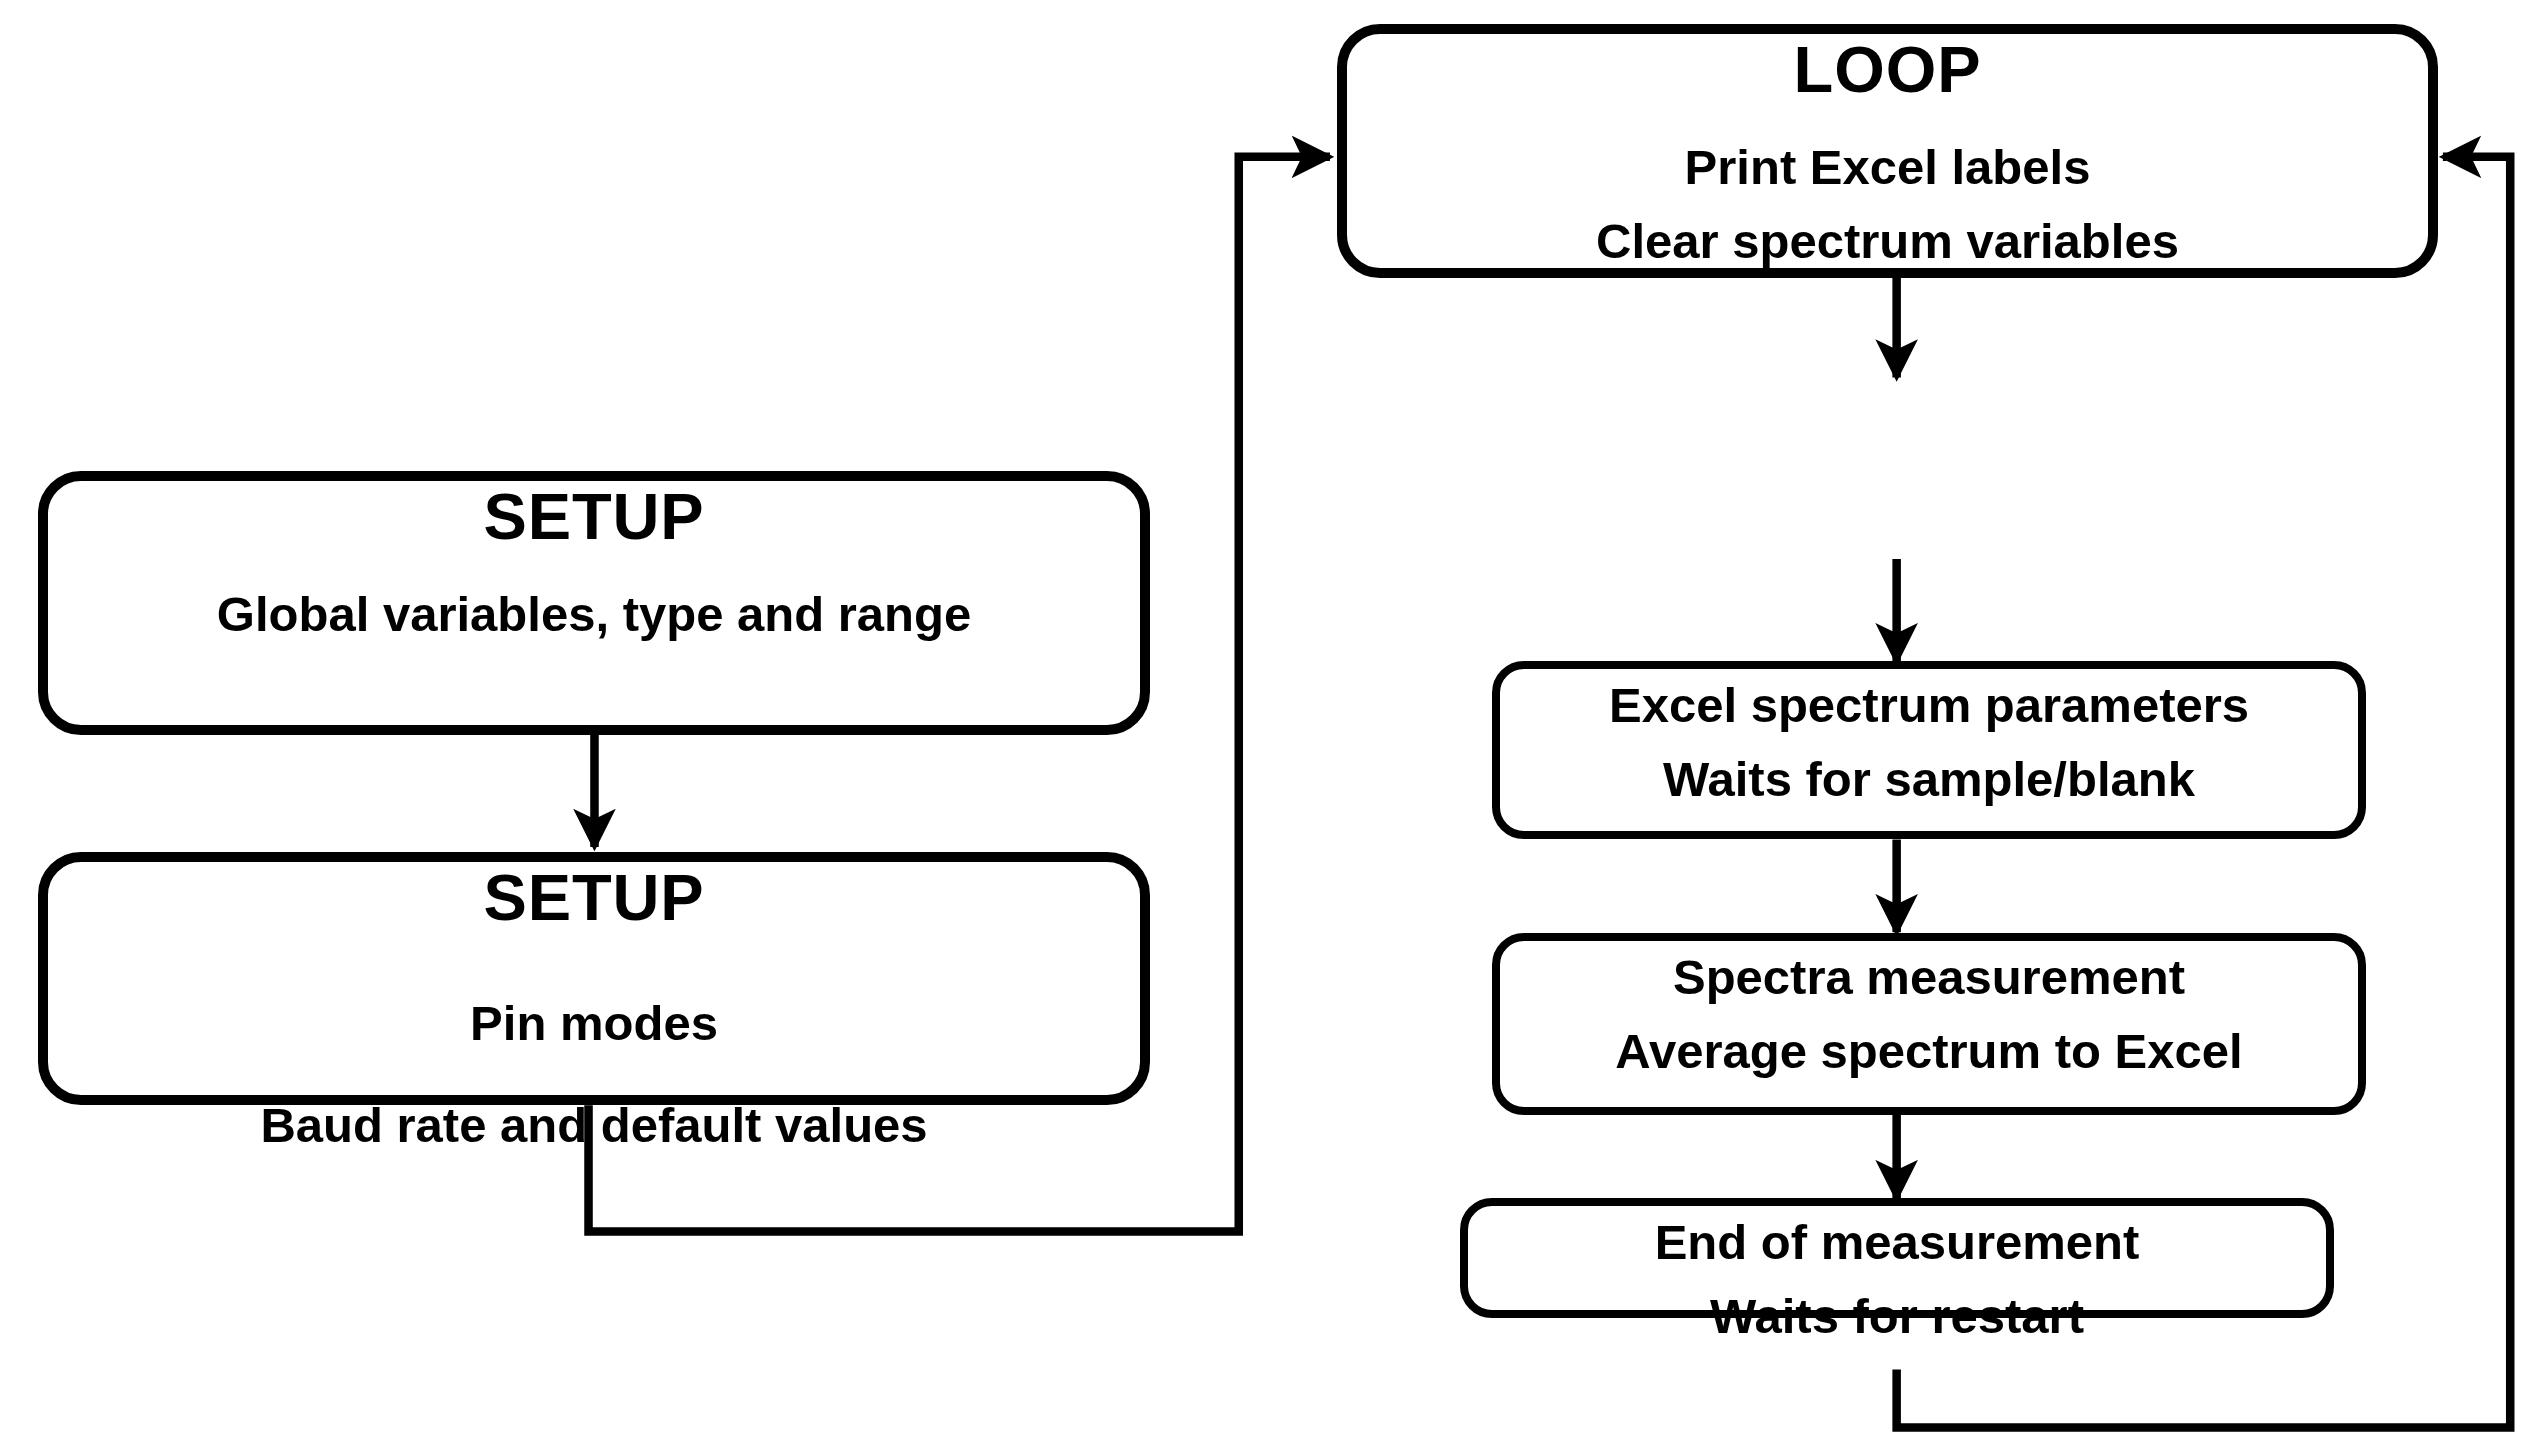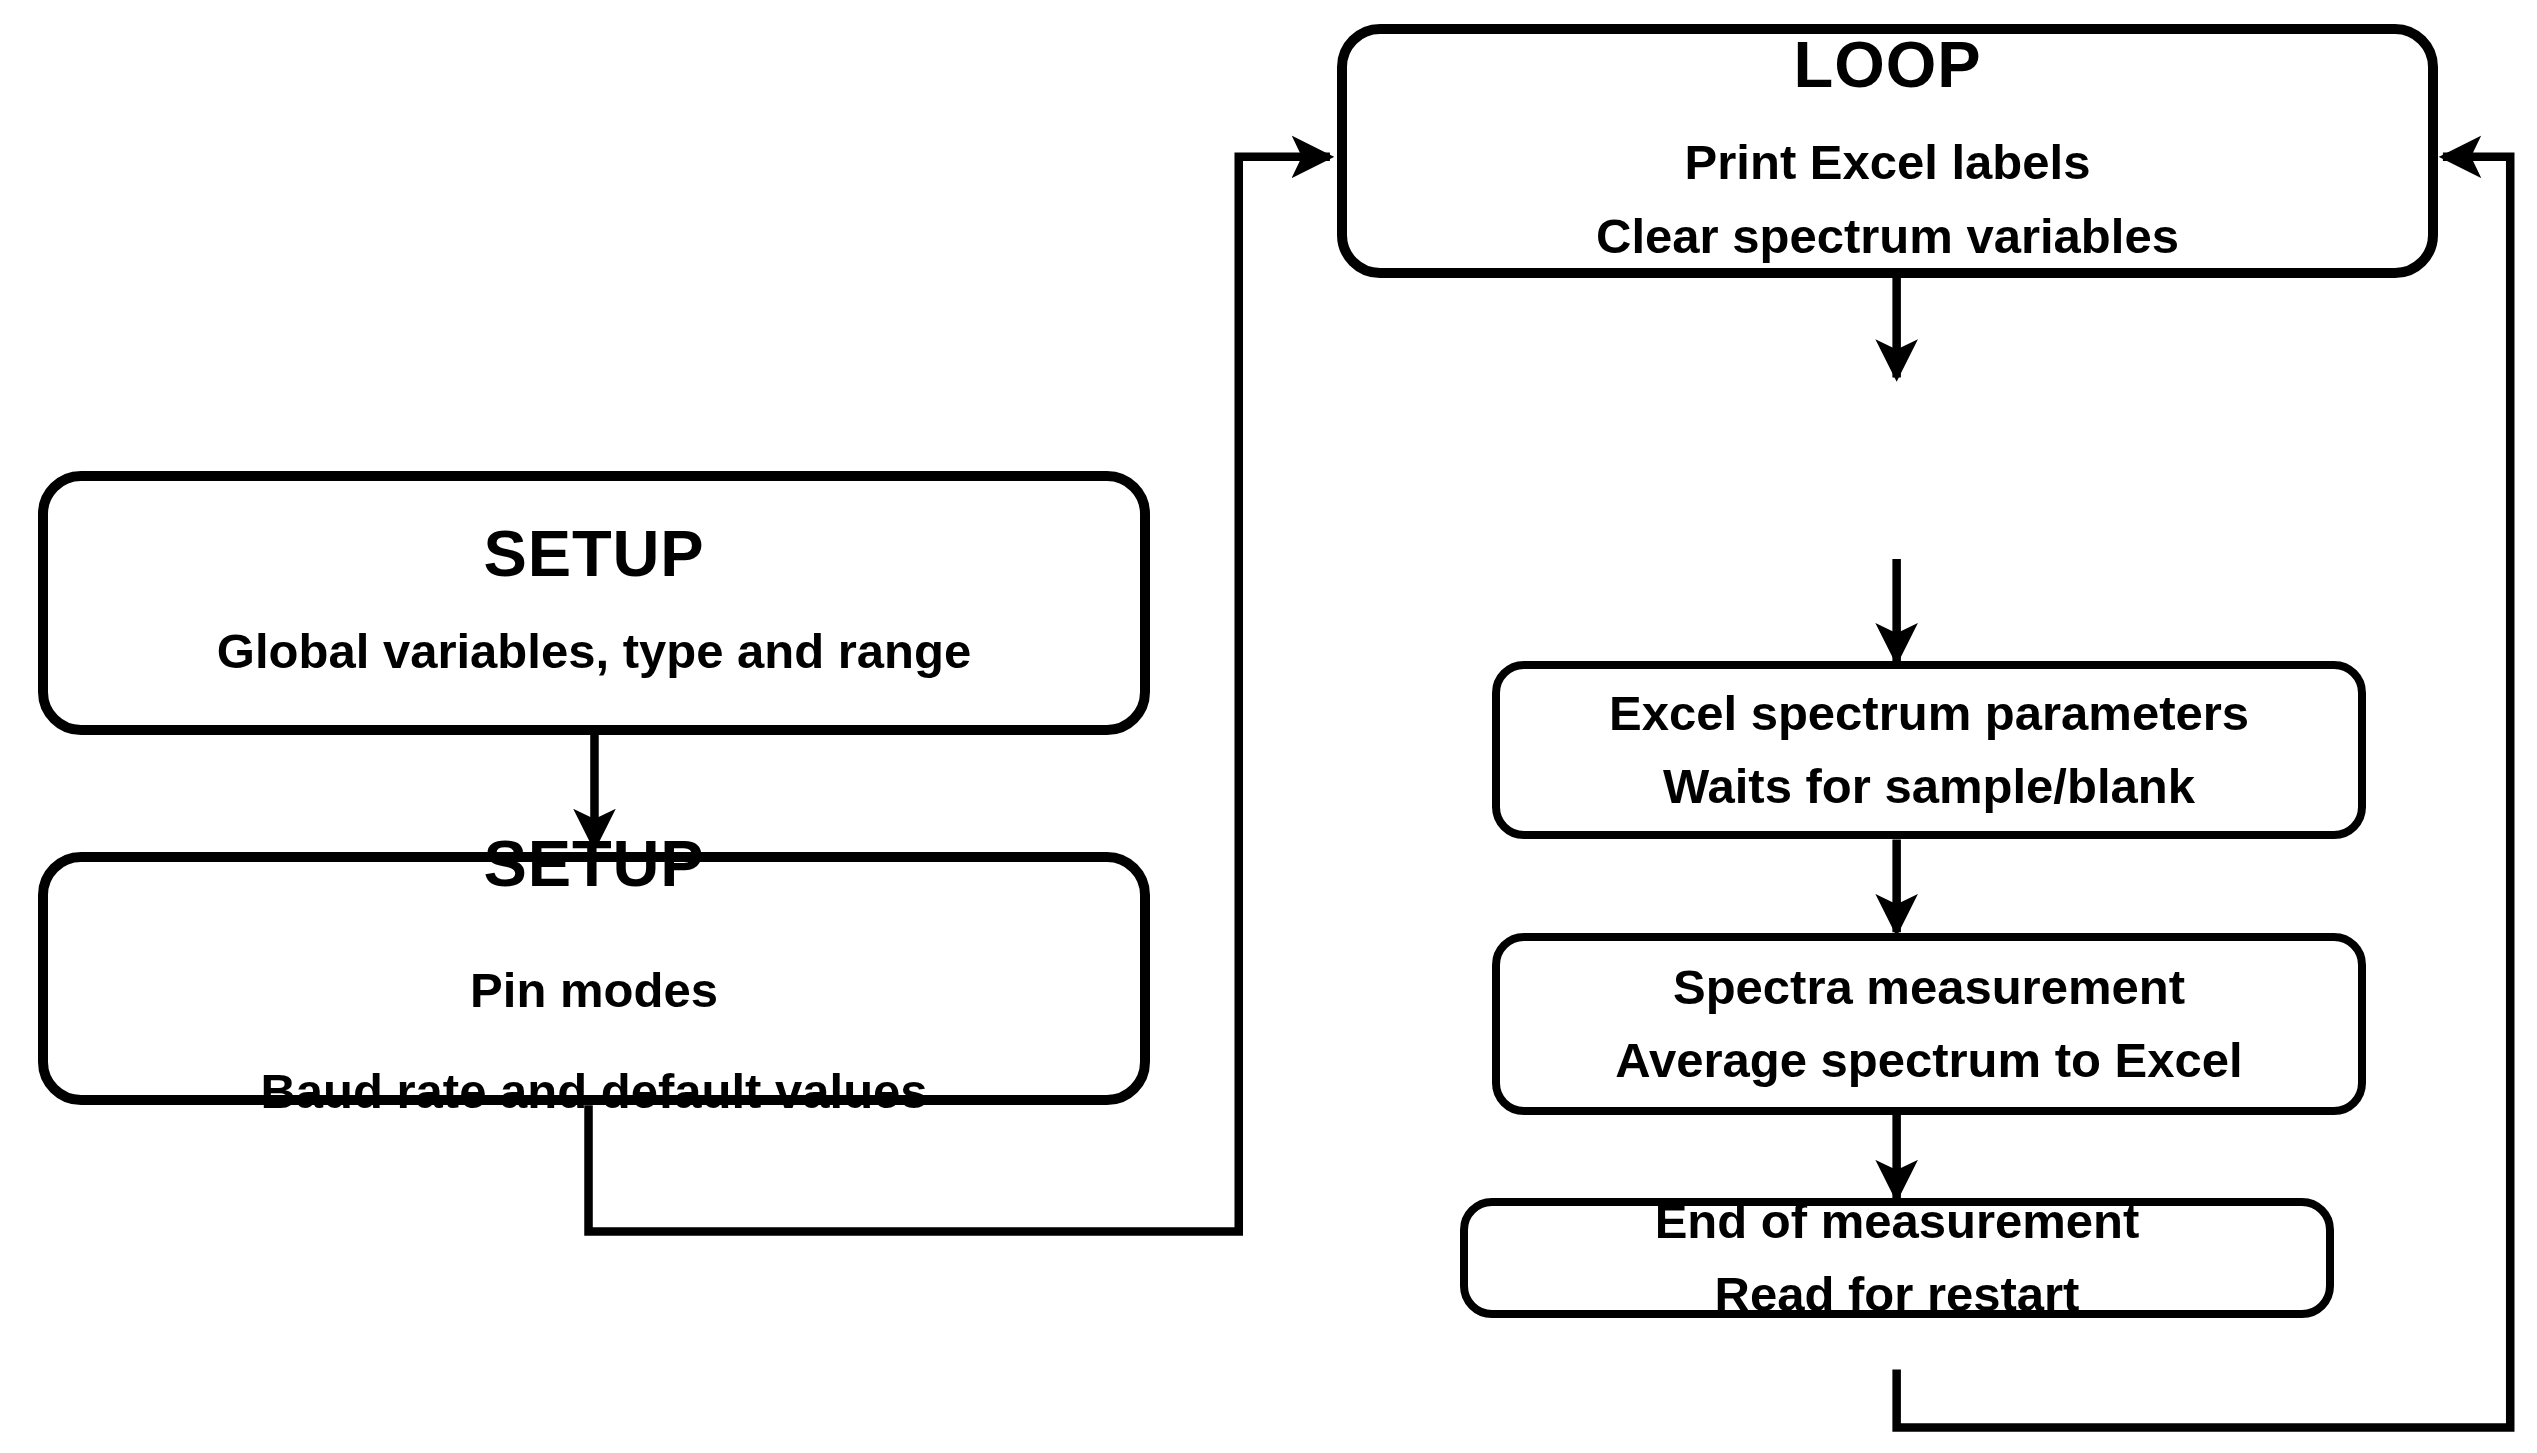--- a/index.html
+++ b/index.html
@@ -19,21 +19,21 @@
     pointer-events:none;
   }
   .box{
     position:absolute;
     box-sizing:border-box;
     background:#ffffff;
     border:9.4px solid #000000;
     display:flex;
     flex-direction:column;
     align-items:center;
-    justify-content:center;
+    justify-content:flex-start;
     text-align:center;
   }
   .box.big{
     border-width:10.2px;
     border-radius:43px;
   }
   .box.small{
     border-width:8.5px;
     border-radius:32px;
   }
@@ -96,17 +96,17 @@
     <div class="line">Waits for sample/blank</div>
   </div>
 
   <div class="box small" style="left:1492px;top:933px;width:874px;height:182px;">
     <div class="line">Spectra measurement</div>
     <div class="line">Average spectrum to Excel</div>
   </div>
 
   <div class="box small" style="left:1460px;top:1198px;width:874px;height:120px;">
     <div class="line">End of measurement</div>
-    <div class="line">Read for restart</div>
+    <div class="line">Waits for restart</div>
   </div>
 
 </div>
 
 
 </body></html>

